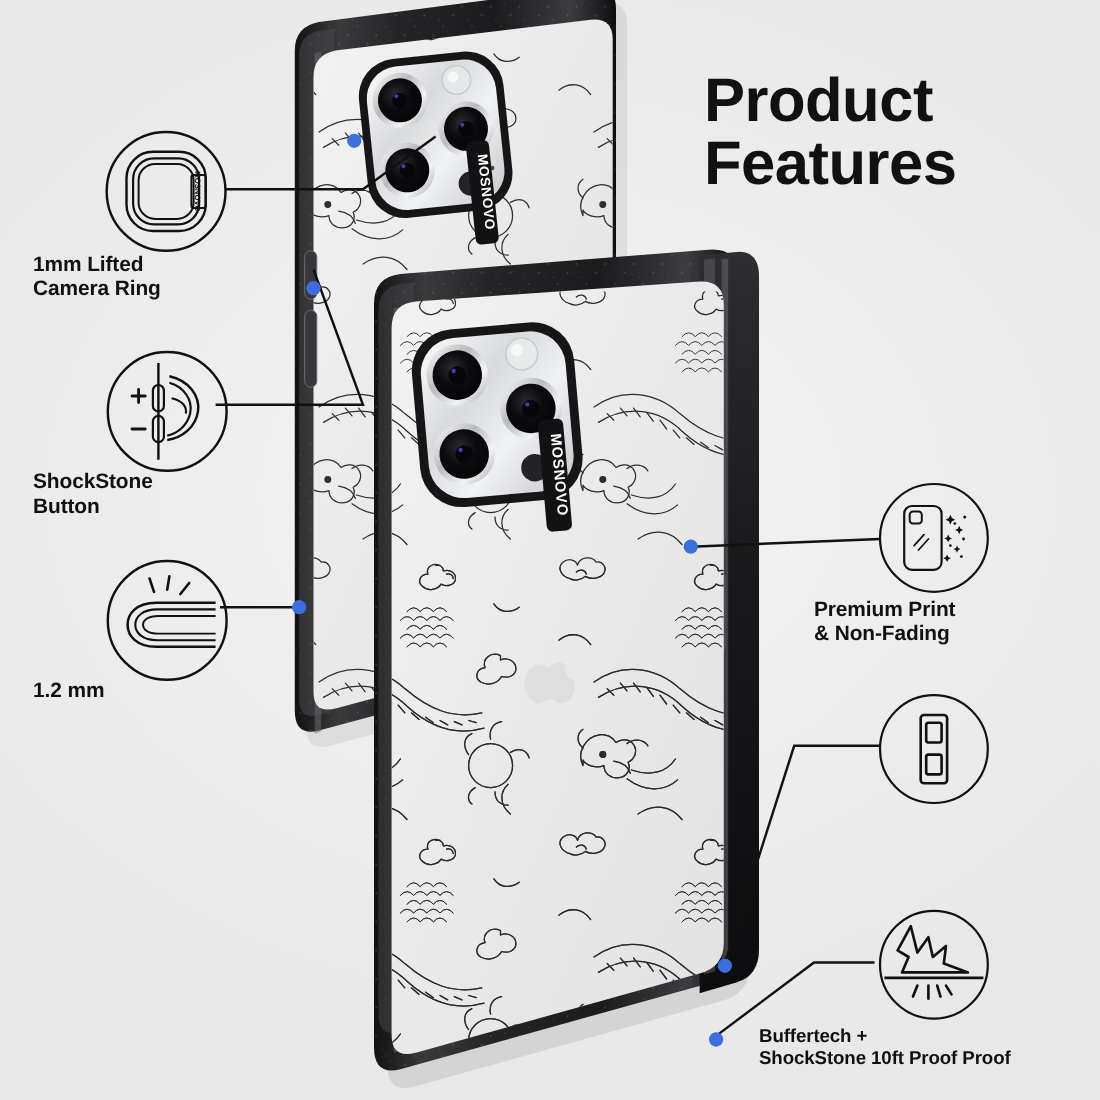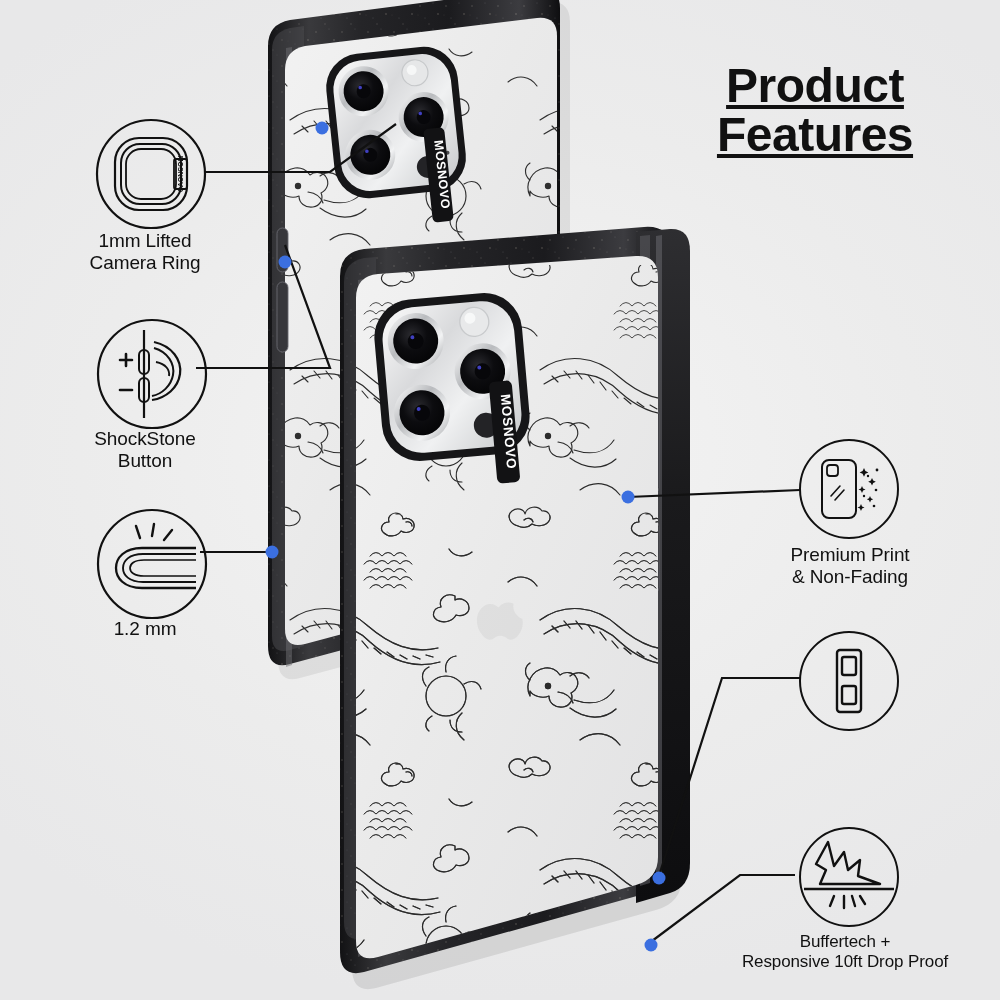--- a/index.html
+++ b/index.html
@@ -26,35 +26,34 @@
     width: 1000px;
     height: 1000px;
   }
 
   
   #title-block {
     position: absolute;
     left: 640px;
     top: 62px;
     width: 350px;
-    text-align: center;
+    text-align: left;
     line-height: 1.02;
     color: #111;
     font-weight: bold;
-    font-size: 48px;
+    font-size: 56px;
     letter-spacing: -0.5px;
-    text-decoration: underline;
   }
   #title-block .tline { display: block; }
 
   
   .callout-label {
     position: absolute;
-    text-align: center;
-    font-weight: normal;
+    text-align: left;
+    font-weight: bold;
     color: #111;
     line-height: 1.18;
     font-size: 19px;
     letter-spacing: -0.1px;
   }
   .callout-label .lline { display: block; white-space: nowrap; }
 
   .cl-camera   { left: 30px;  top: 230px; width: 230px; }
   .cl-button   { left: 30px;  top: 428px; width: 230px; }
   .cl-bezel    { left: 30px;  top: 618px; width: 230px; }
@@ -420,16 +419,16 @@
   </div>
 
   <div class="callout-label cl-print">
     <span class="lline">Premium Print</span>
     <span class="lline">&amp; Non-Fading</span>
   </div>
 
 
   <div class="callout-label cl-drop">
     <span class="lline">Buffertech +</span>
-    <span class="lline">Responsive 10ft Drop Proof</span>
+    <span class="lline">ShockStone 10ft Proof Proof</span>
   </div>
 
 </div>
 
 </body></html>

